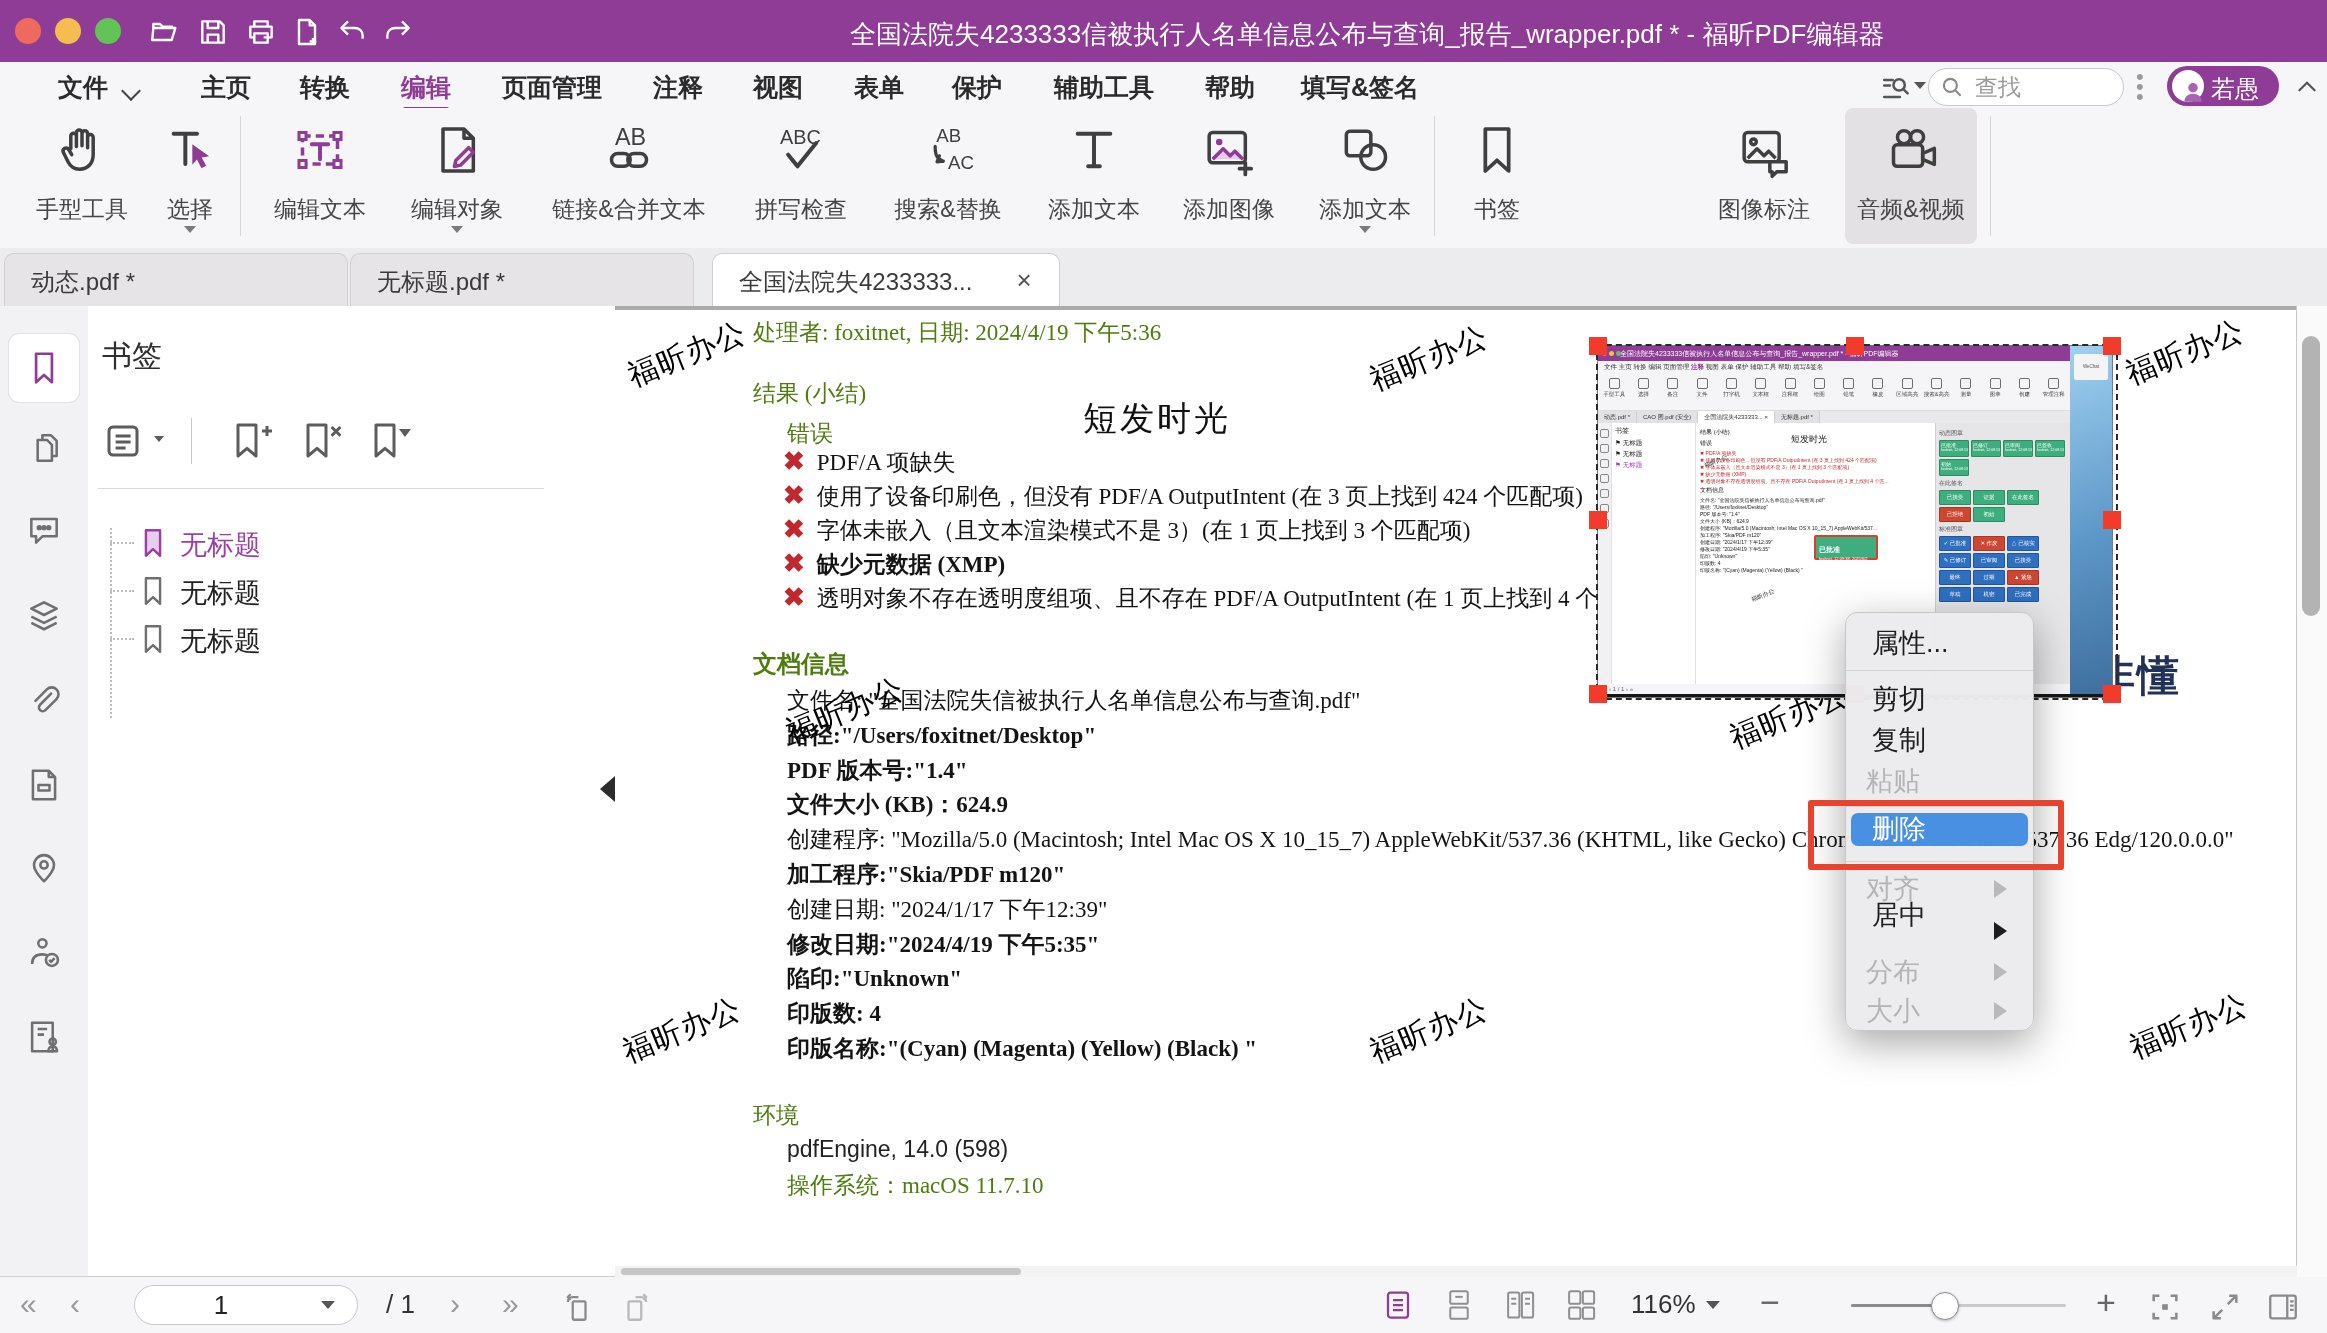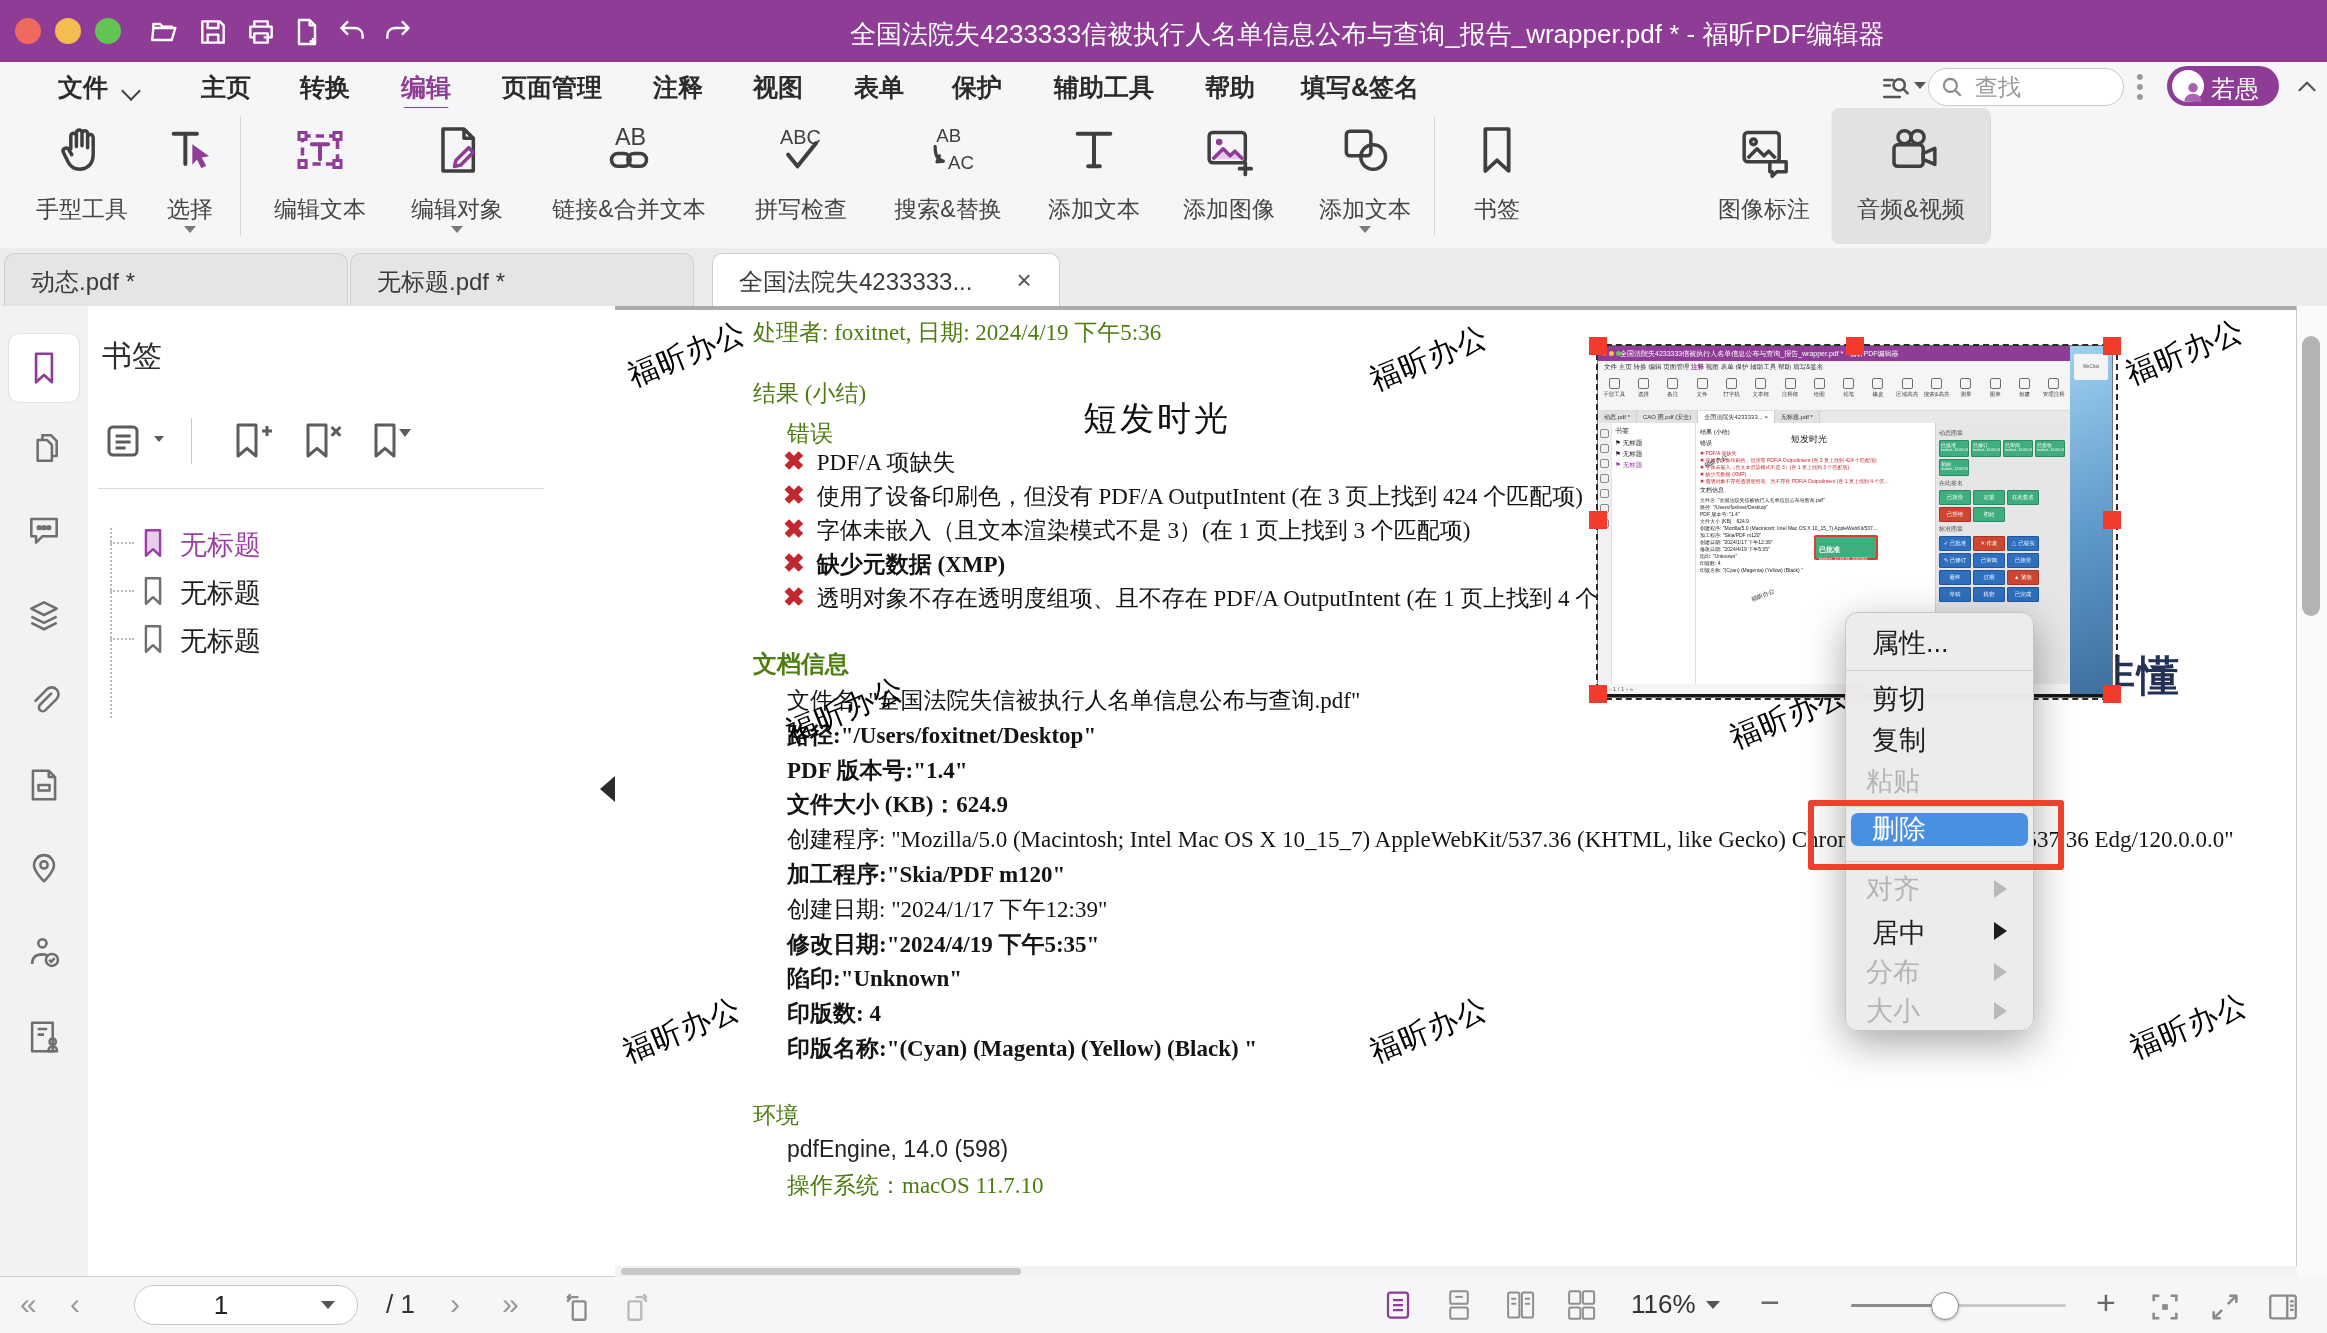--- a/index.html
+++ b/index.html
@@ -373,21 +373,21 @@
     <span class="ticon">
         <svg width="56" height="64" viewBox="0 0 24 24" fill="none" stroke="#3f3f3f" stroke-width="1.5" stroke-linejoin="round">
           <rect x="3.5" y="4.5" width="15" height="12.5" rx="1.5"></rect>
           <circle cx="7.5" cy="8.5" r="1.2"></circle>
           <path d="M5 15.5l4-4 3 3 2-2 3 3"></path>
           <path d="M14.5 17h7v4.3h-4l-2 2v-2h-1z" fill="#f6f5f7"></path>
         </svg>
       </span>
     <span class="tlabel">图像标注</span>
   </div>
-  <div class="abs tool active-tool" style="left:1911px;width:159px">
+  <div class="abs tool active-tool" style="left:1911px;width:132px">
     <span class="ticon">
         <svg width="56" height="64" viewBox="0 0 24 24" fill="none" stroke="#3f3f3f" stroke-width="1.5" stroke-linejoin="round">
           <circle cx="9" cy="6.5" r="2.8"></circle>
           <circle cx="14.6" cy="6.5" r="2.8"></circle>
           <rect x="4.5" y="9.8" width="12.5" height="9.2" rx="1.5"></rect>
           <path d="M17 13.5l5-2.2v6.9l-5-2.2z"></path>
         </svg>
       </span>
     <span class="tlabel">音频&amp;视频</span>
   </div>
@@ -817,21 +817,21 @@
       <div class="abs ctx-item" style="top:10px">属性...</div>
       <div class="abs ctx-div" style="top:57px"></div>
       <div class="abs ctx-item" style="top:66px">剪切</div>
       <div class="abs ctx-item" style="top:107px">复制</div>
       <div class="abs ctx-item disabled" style="top:148px">粘贴</div>
       <div class="abs ctx-div" style="top:193px"></div>
       <div class="abs" id="ctx-delete">删除</div>
       <div class="abs ctx-div" style="top:248px"></div>
       <div class="abs ctx-item disabled" style="top:256px">对齐</div>
       <div class="abs ctx-arrow" style="top:267px"></div>
-      <div class="abs ctx-item" style="top:300px">居中</div>
+      <div class="abs ctx-item" style="top:282px">居中</div>
       <div class="abs ctx-arrow on" style="top:309px"></div>
       <div class="abs ctx-item disabled" style="top:339px">分布</div>
       <div class="abs ctx-arrow" style="top:350px"></div>
       <div class="abs ctx-item disabled" style="top:378px">大小</div>
       <div class="abs ctx-arrow" style="top:389px"></div>
     </div>
     <div class="abs" id="red-annot"></div>
 
     <div class="abs" id="vscroll">
       <div class="abs" id="vscroll-thumb"></div>

